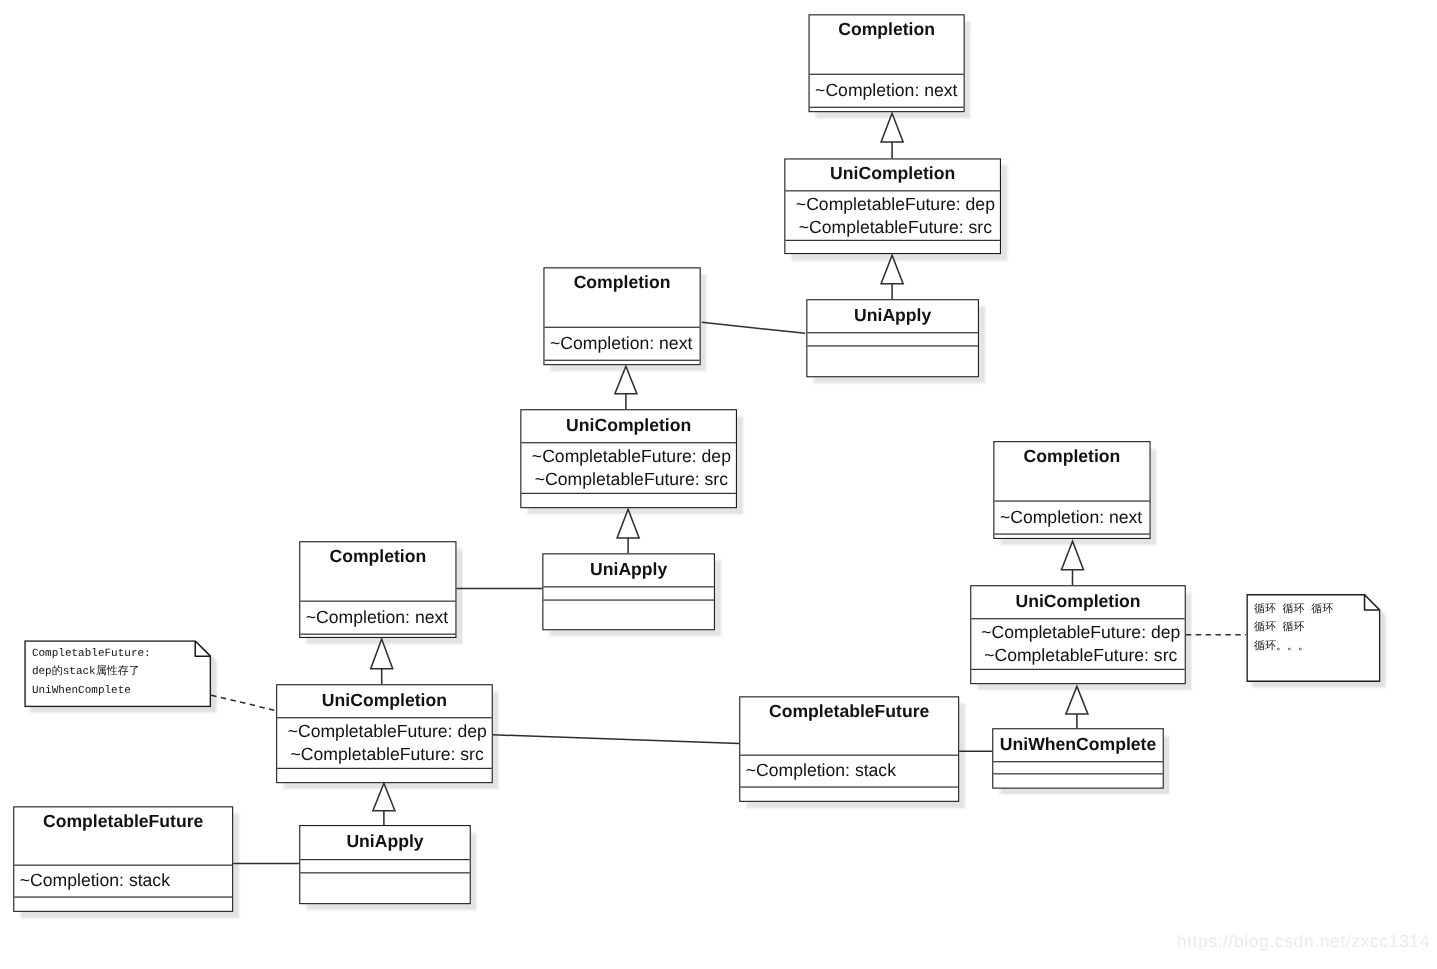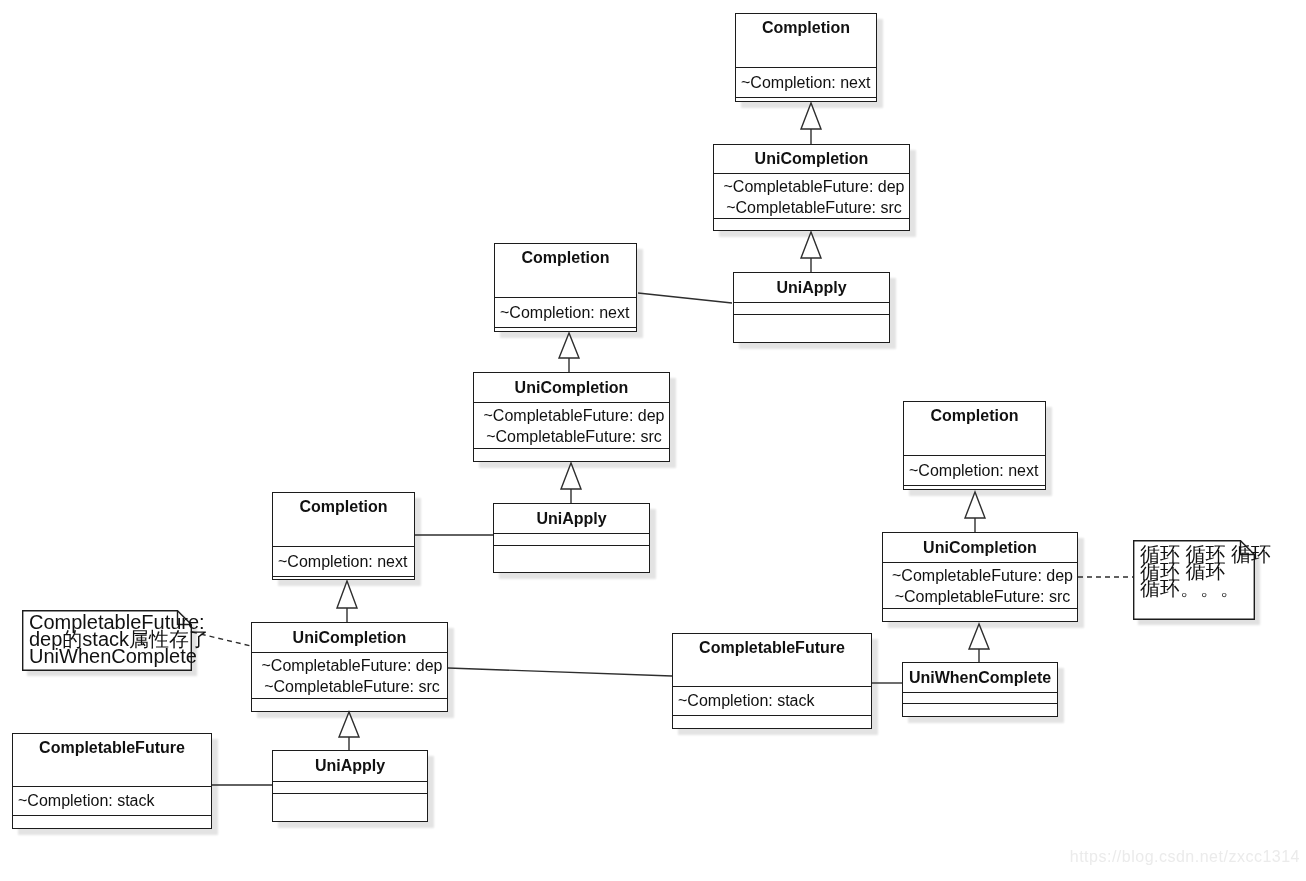--- a/index.html
+++ b/index.html
@@ -21,21 +21,21 @@
   }
   .sec.attrs{font-size:16px;white-space:nowrap;}
   .attrs.single{display:flex;align-items:center;padding-left:5px;margin-top:25px;}
   .attrs.double{padding:2px 0 0 5px;line-height:21px;}
   .sec.fill{flex:1;}
   
   .note{position:absolute;}
   .note svg{display:block;filter:drop-shadow(5px 5px 1px rgba(0,0,0,0.12));}
   .note-text{
     position:absolute;left:7px;top:4px;right:15px;
-    font-size:20px;line-height:17px;color:#111;white-space:nowrap;
+    font-size:10px;line-height:17px;color:#111;white-space:nowrap;font-family:Liberation Mono, monospace;
   }
   
   .overlay{position:absolute;left:0;top:0;pointer-events:none;}
   .edge{stroke:#2e2e2e;stroke-width:1.4;fill:none;}
   .edge.dashed{stroke-dasharray:5 4;}
   .tri{fill:#ffffff;stroke:#2e2e2e;stroke-width:1.4;}
   .watermark{
     position:absolute;left:1000px;top:848px;width:300px;text-align:right;
     font-size:16px;color:#ebebeb;letter-spacing:0.5px;
   }
@@ -175,21 +175,21 @@
     <line class="edge" x1="347" y1="608" x2="347" y2="622"></line>
     <path class="tri" d="M347,581 L337,608 L357,608 Z"></path>
     <line class="edge" x1="349" y1="737" x2="349" y2="750"></line>
     <path class="tri" d="M349,712 L339,737 L359,737 Z"></path>
     <line class="edge" x1="975" y1="518" x2="975" y2="532"></line>
     <path class="tri" d="M975,492 L965,518 L985,518 Z"></path>
     <line class="edge" x1="979" y1="649" x2="979" y2="662"></line>
     <path class="tri" d="M979,624 L969,649 L989,649 Z"></path>
   </svg>
 
-  <div class="note" style="left:22px;top:610px;width:170px;height:47px">
+  <div class="note" style="left:22px;top:582px;width:170px;height:47px">
     <svg width="170" height="61" viewBox="0 0 170 61">
       <path d="M0.7,0.7 H155.5 L169.3,14.5 V60.3 H0.7 Z" fill="#ffffff" stroke="#1c1c1c" stroke-width="1.4"></path>
       <path d="M155.5,0.7 V14.5 H169.3" fill="none" stroke="#1c1c1c" stroke-width="1.4"></path>
     </svg>
     <div class="note-text">
       <div>CompletableFuture:</div>
       <div>dep的stack属性存了</div>
       <div>UniWhenComplete</div>
     </div>
   </div>

